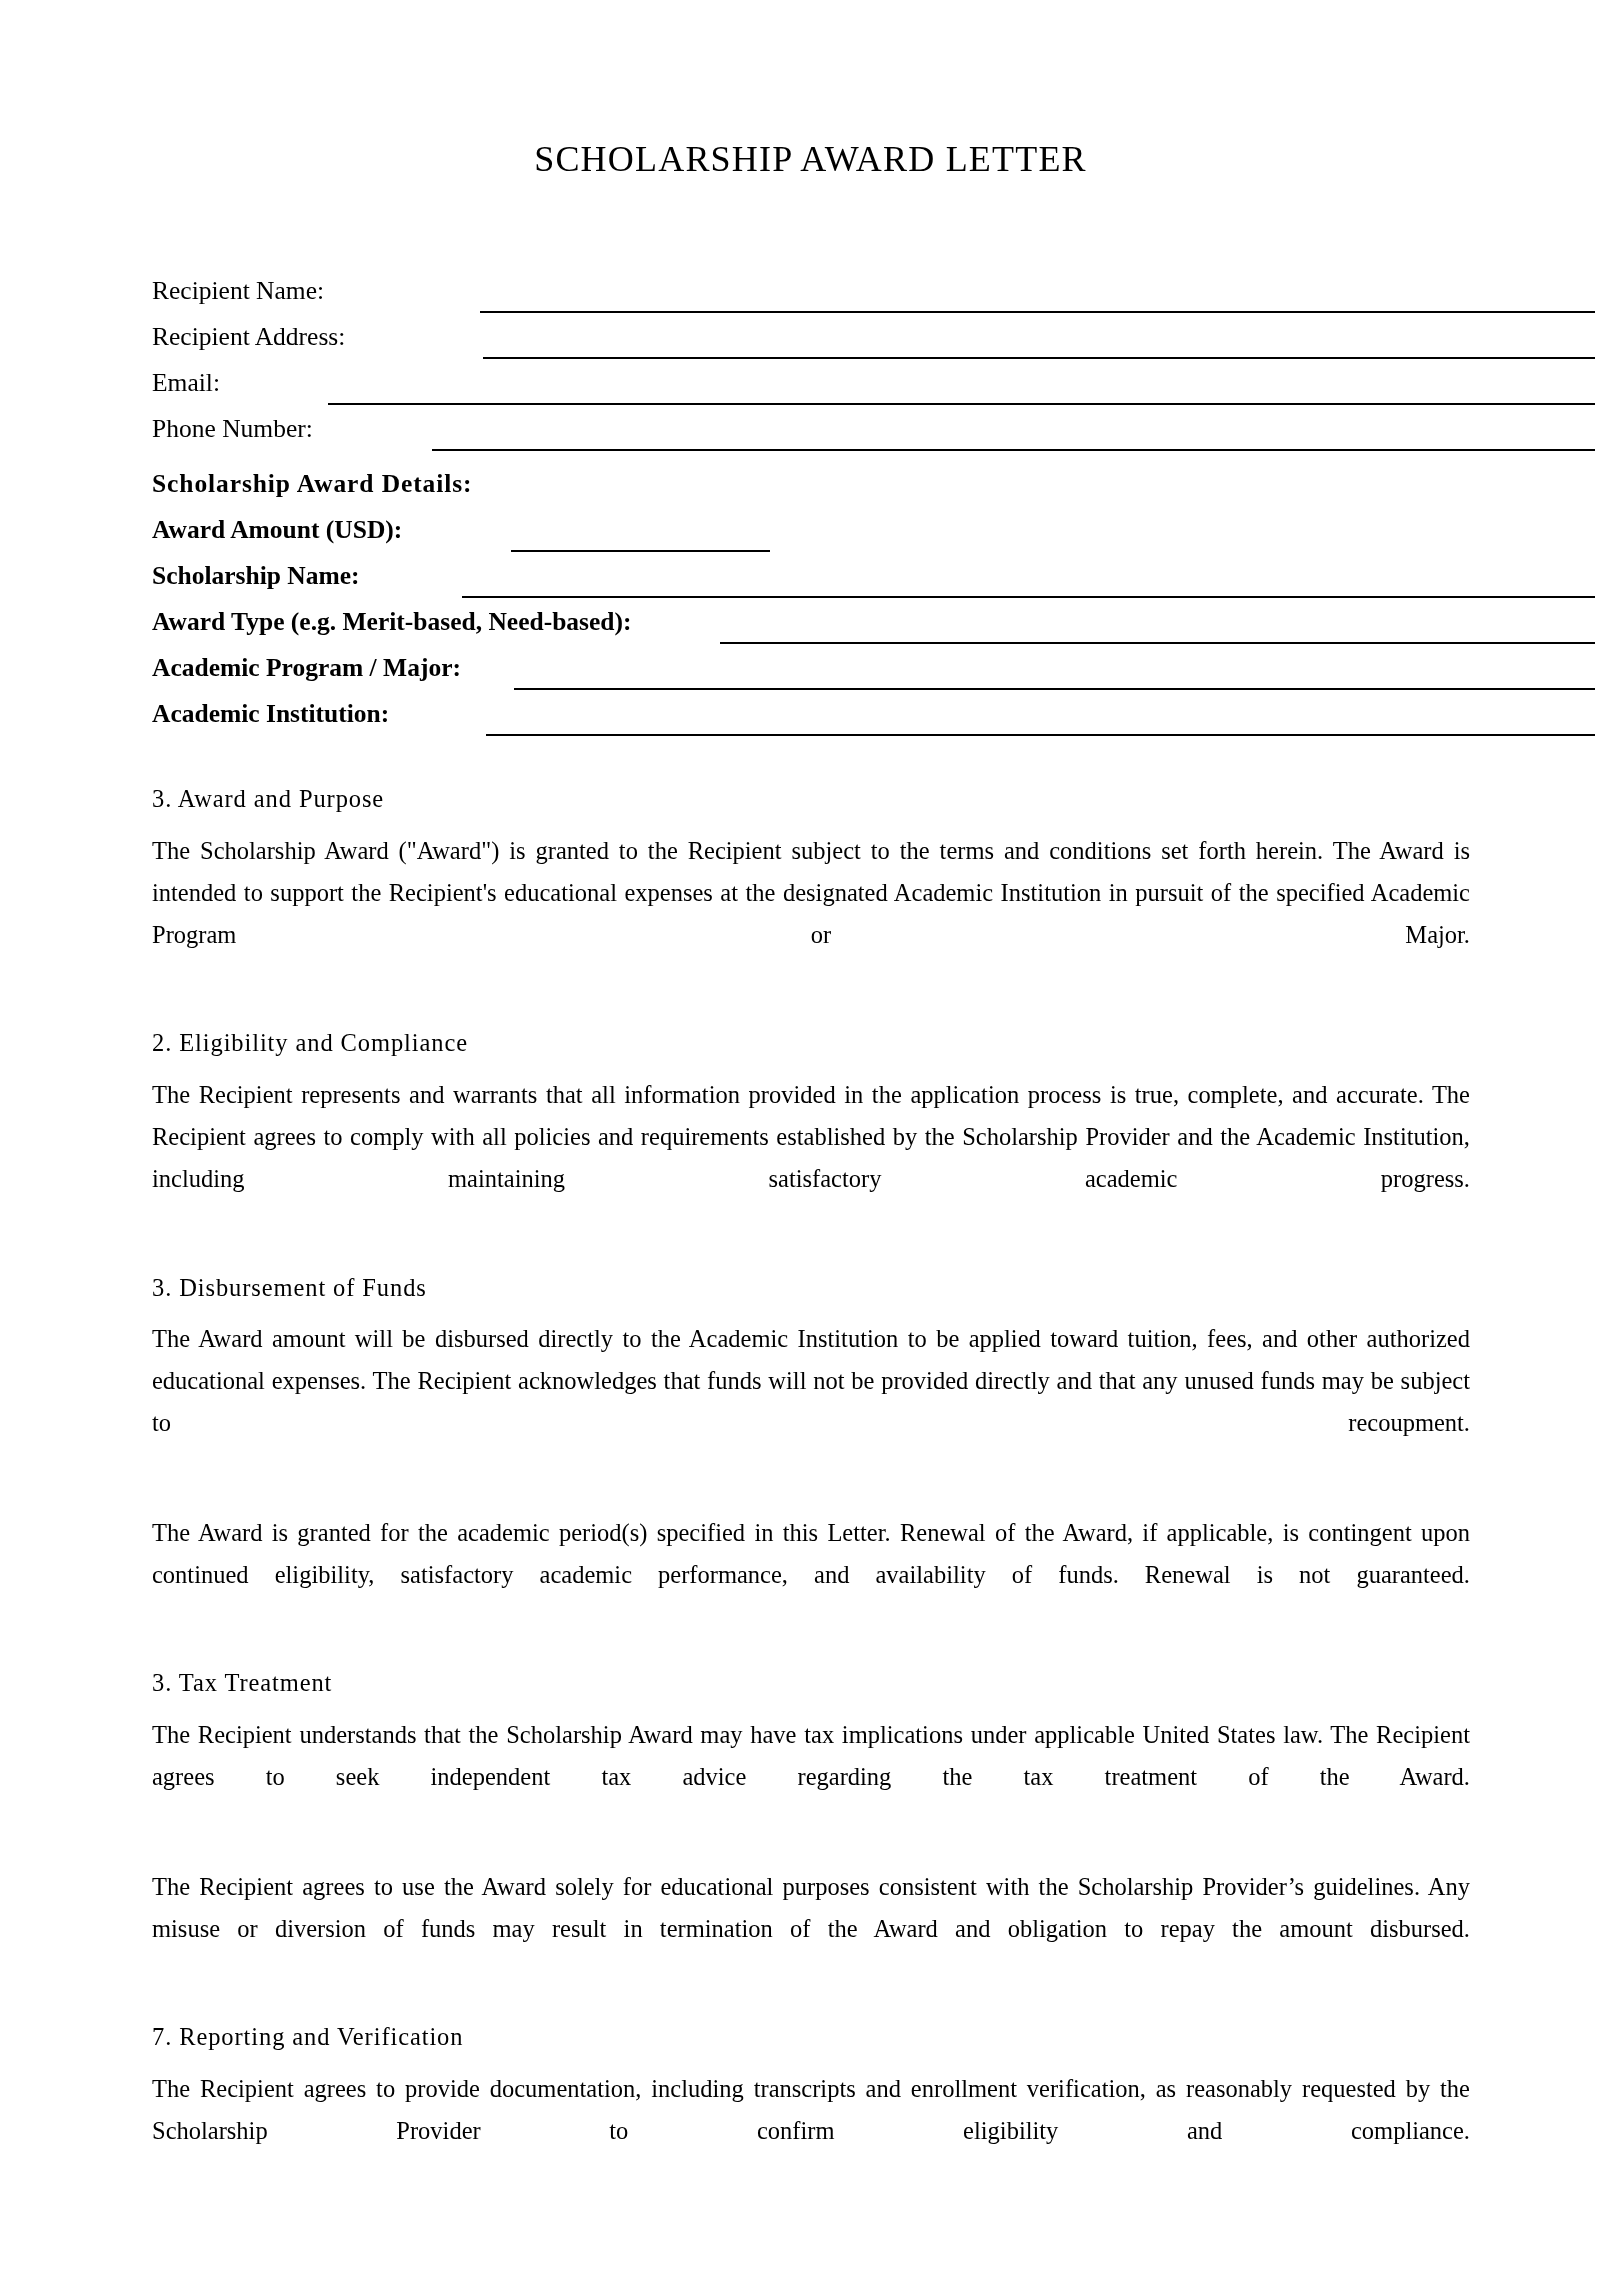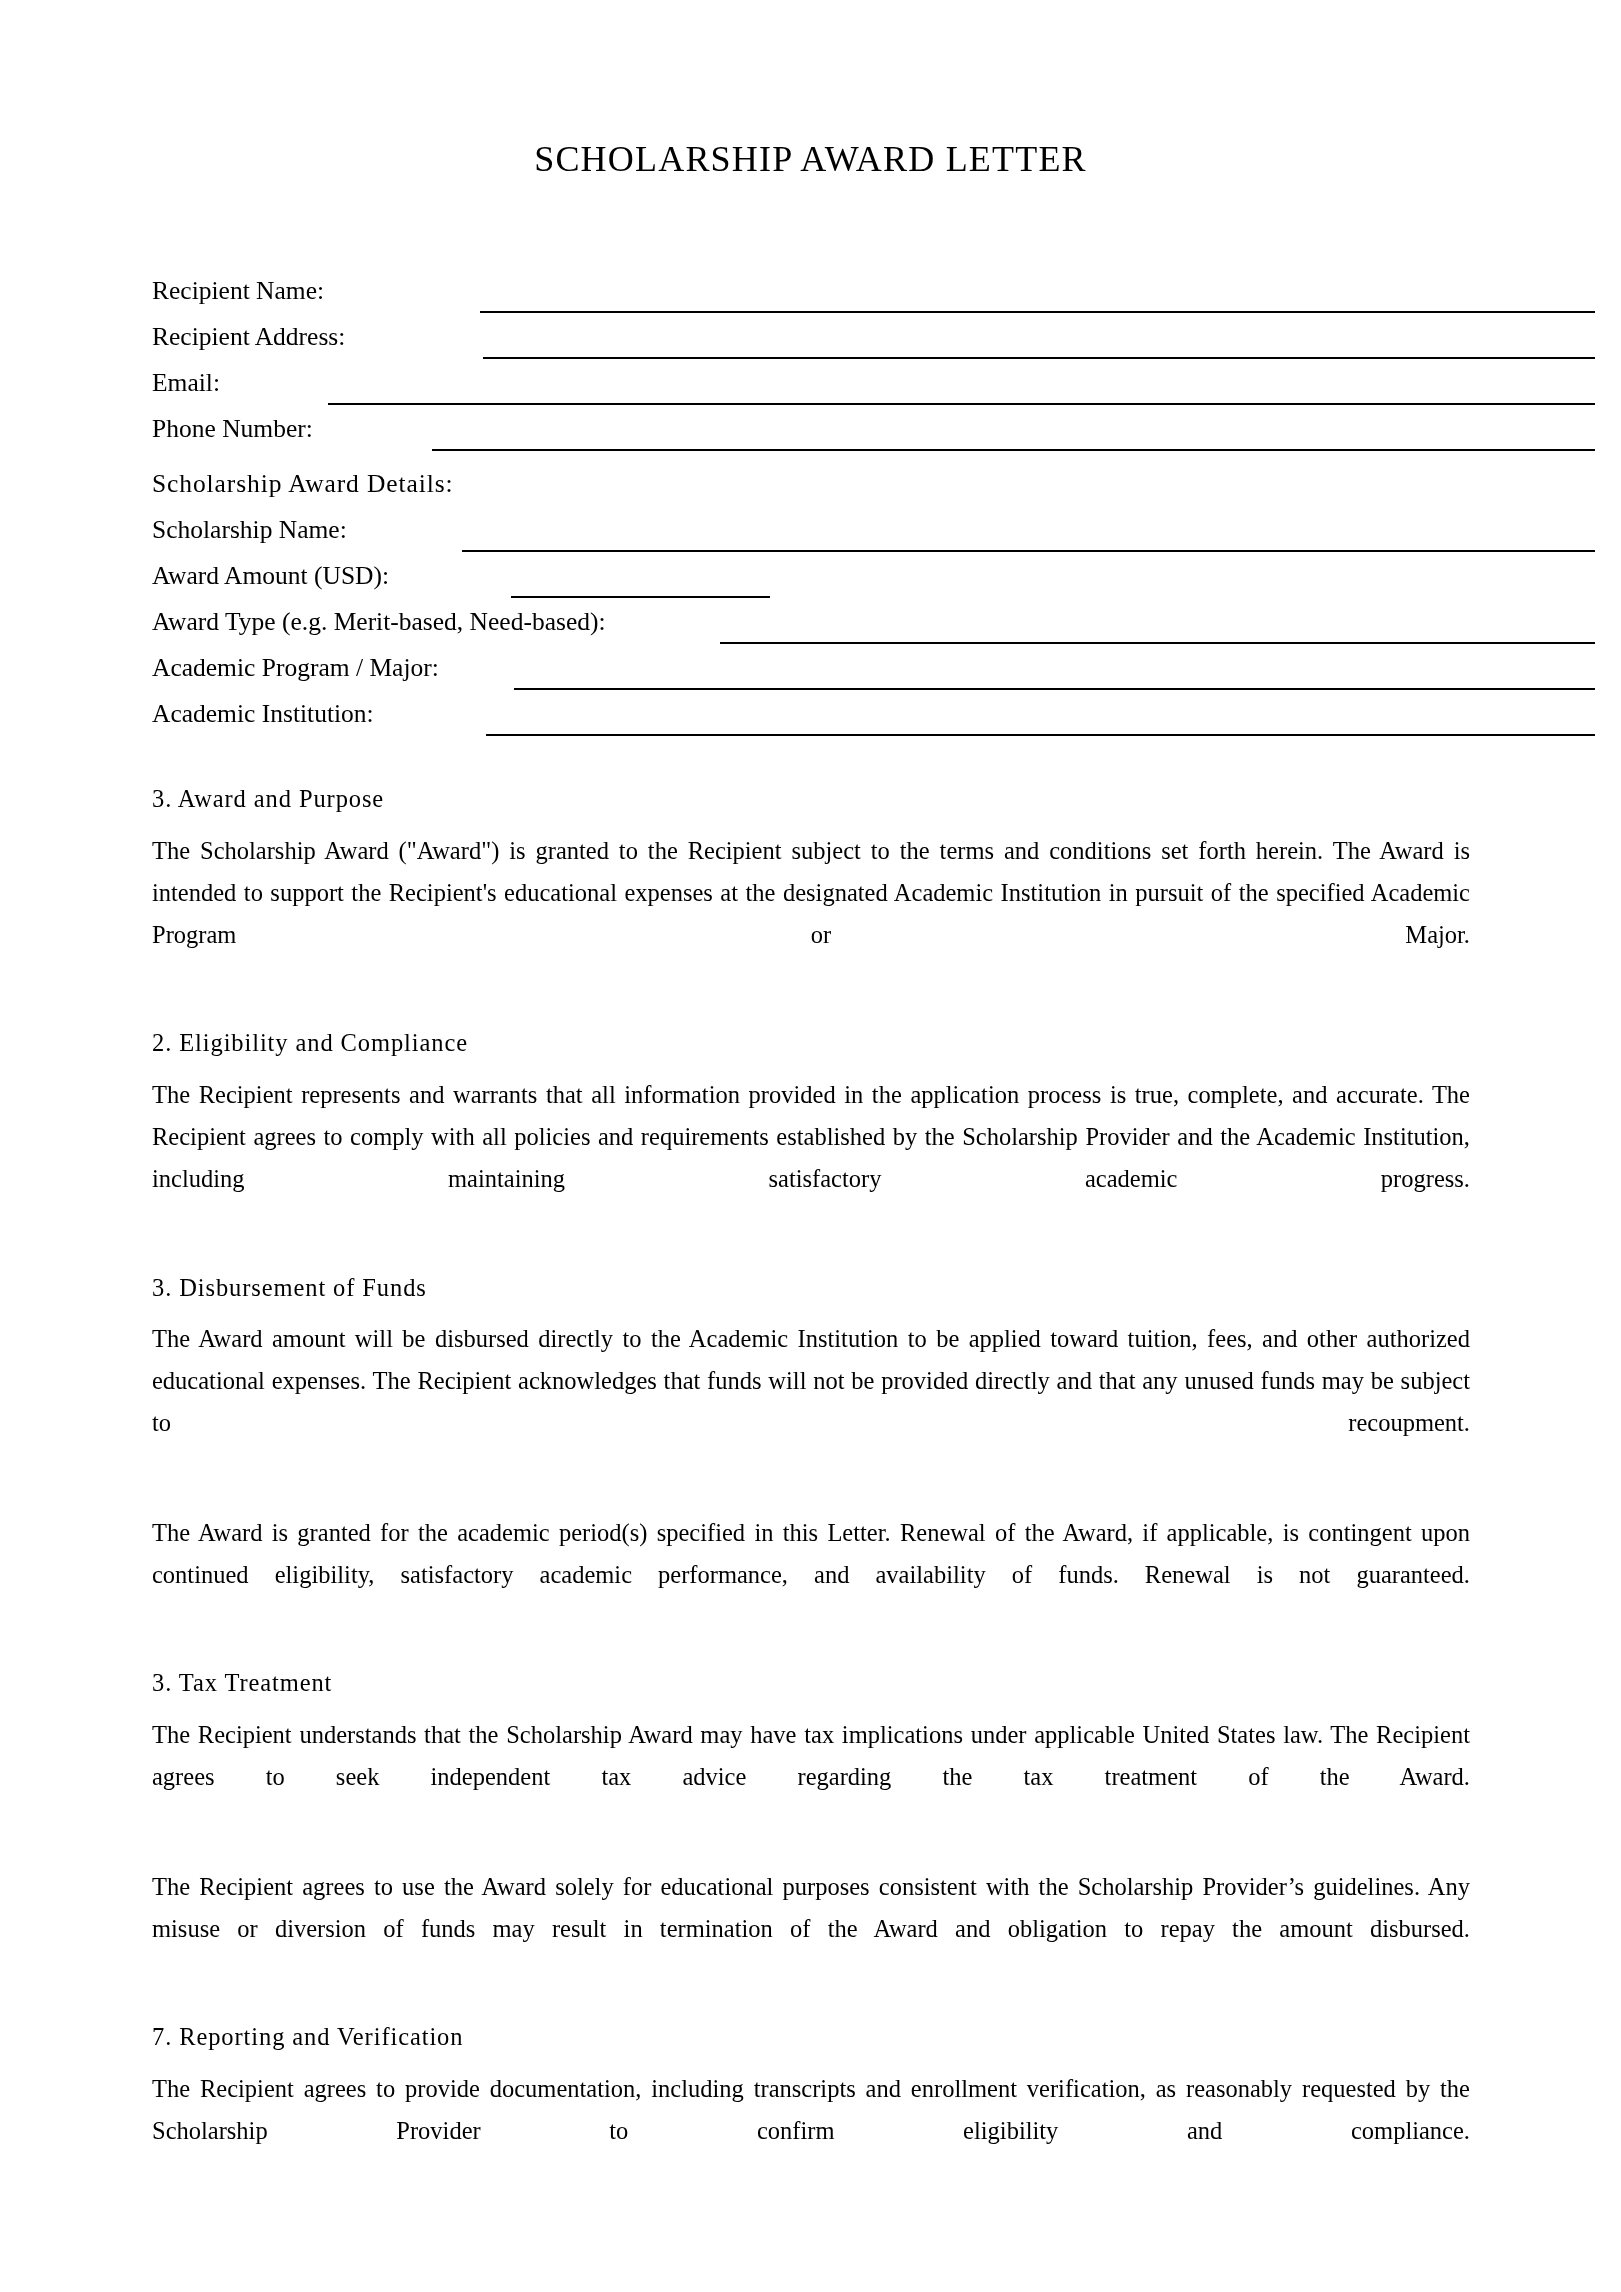--- a/index.html
+++ b/index.html
@@ -30,21 +30,21 @@
     line-height: 1.1;
   }
 
   
   .fields {
     position: absolute;
     left: 152px;
     width: 1318px;
   }
   .fields.group-a { top: 229px; margin-top: 44px; }
-  .fields.group-b { top: 466px; }
+  .fields.group-b { top: 466px; font-weight: bold; }
 
   .field-row {
     position: relative;
     height: 46px;
     font-size: 25.5px;
     line-height: 35px;
     white-space: nowrap;
   }
   .field-label {
     display: inline-block;
@@ -119,26 +119,26 @@
       <span class="field-label">Phone Number:</span>
       <span class="blank-line" style="left: 280px; width: 1186px;"></span>
     </div>
   </div>
 
   <div class="fields group-b">
     <div class="section-head">
       <span>Scholarship Award Details:</span>
     </div>
     <div class="field-row">
+      <span class="field-label">Award Amount (USD):</span>
+      <span class="blank-line" style="left: 359px; width: 259px;"></span>
+    </div>
+    <div class="field-row">
       <span class="field-label">Scholarship Name:</span>
       <span class="blank-line" style="left: 310px; width: 1157px;"></span>
-    </div>
-    <div class="field-row">
-      <span class="field-label">Award Amount (USD):</span>
-      <span class="blank-line" style="left: 359px; width: 259px;"></span>
     </div>
     <div class="field-row">
       <span class="field-label">Award Type (e.g. Merit-based, Need-based):</span>
       <span class="blank-line" style="left: 568px; width: 898px;"></span>
     </div>
     <div class="field-row">
       <span class="field-label">Academic Program / Major:</span>
       <span class="blank-line" style="left: 362px; width: 1105px;"></span>
     </div>
     <div class="field-row">

